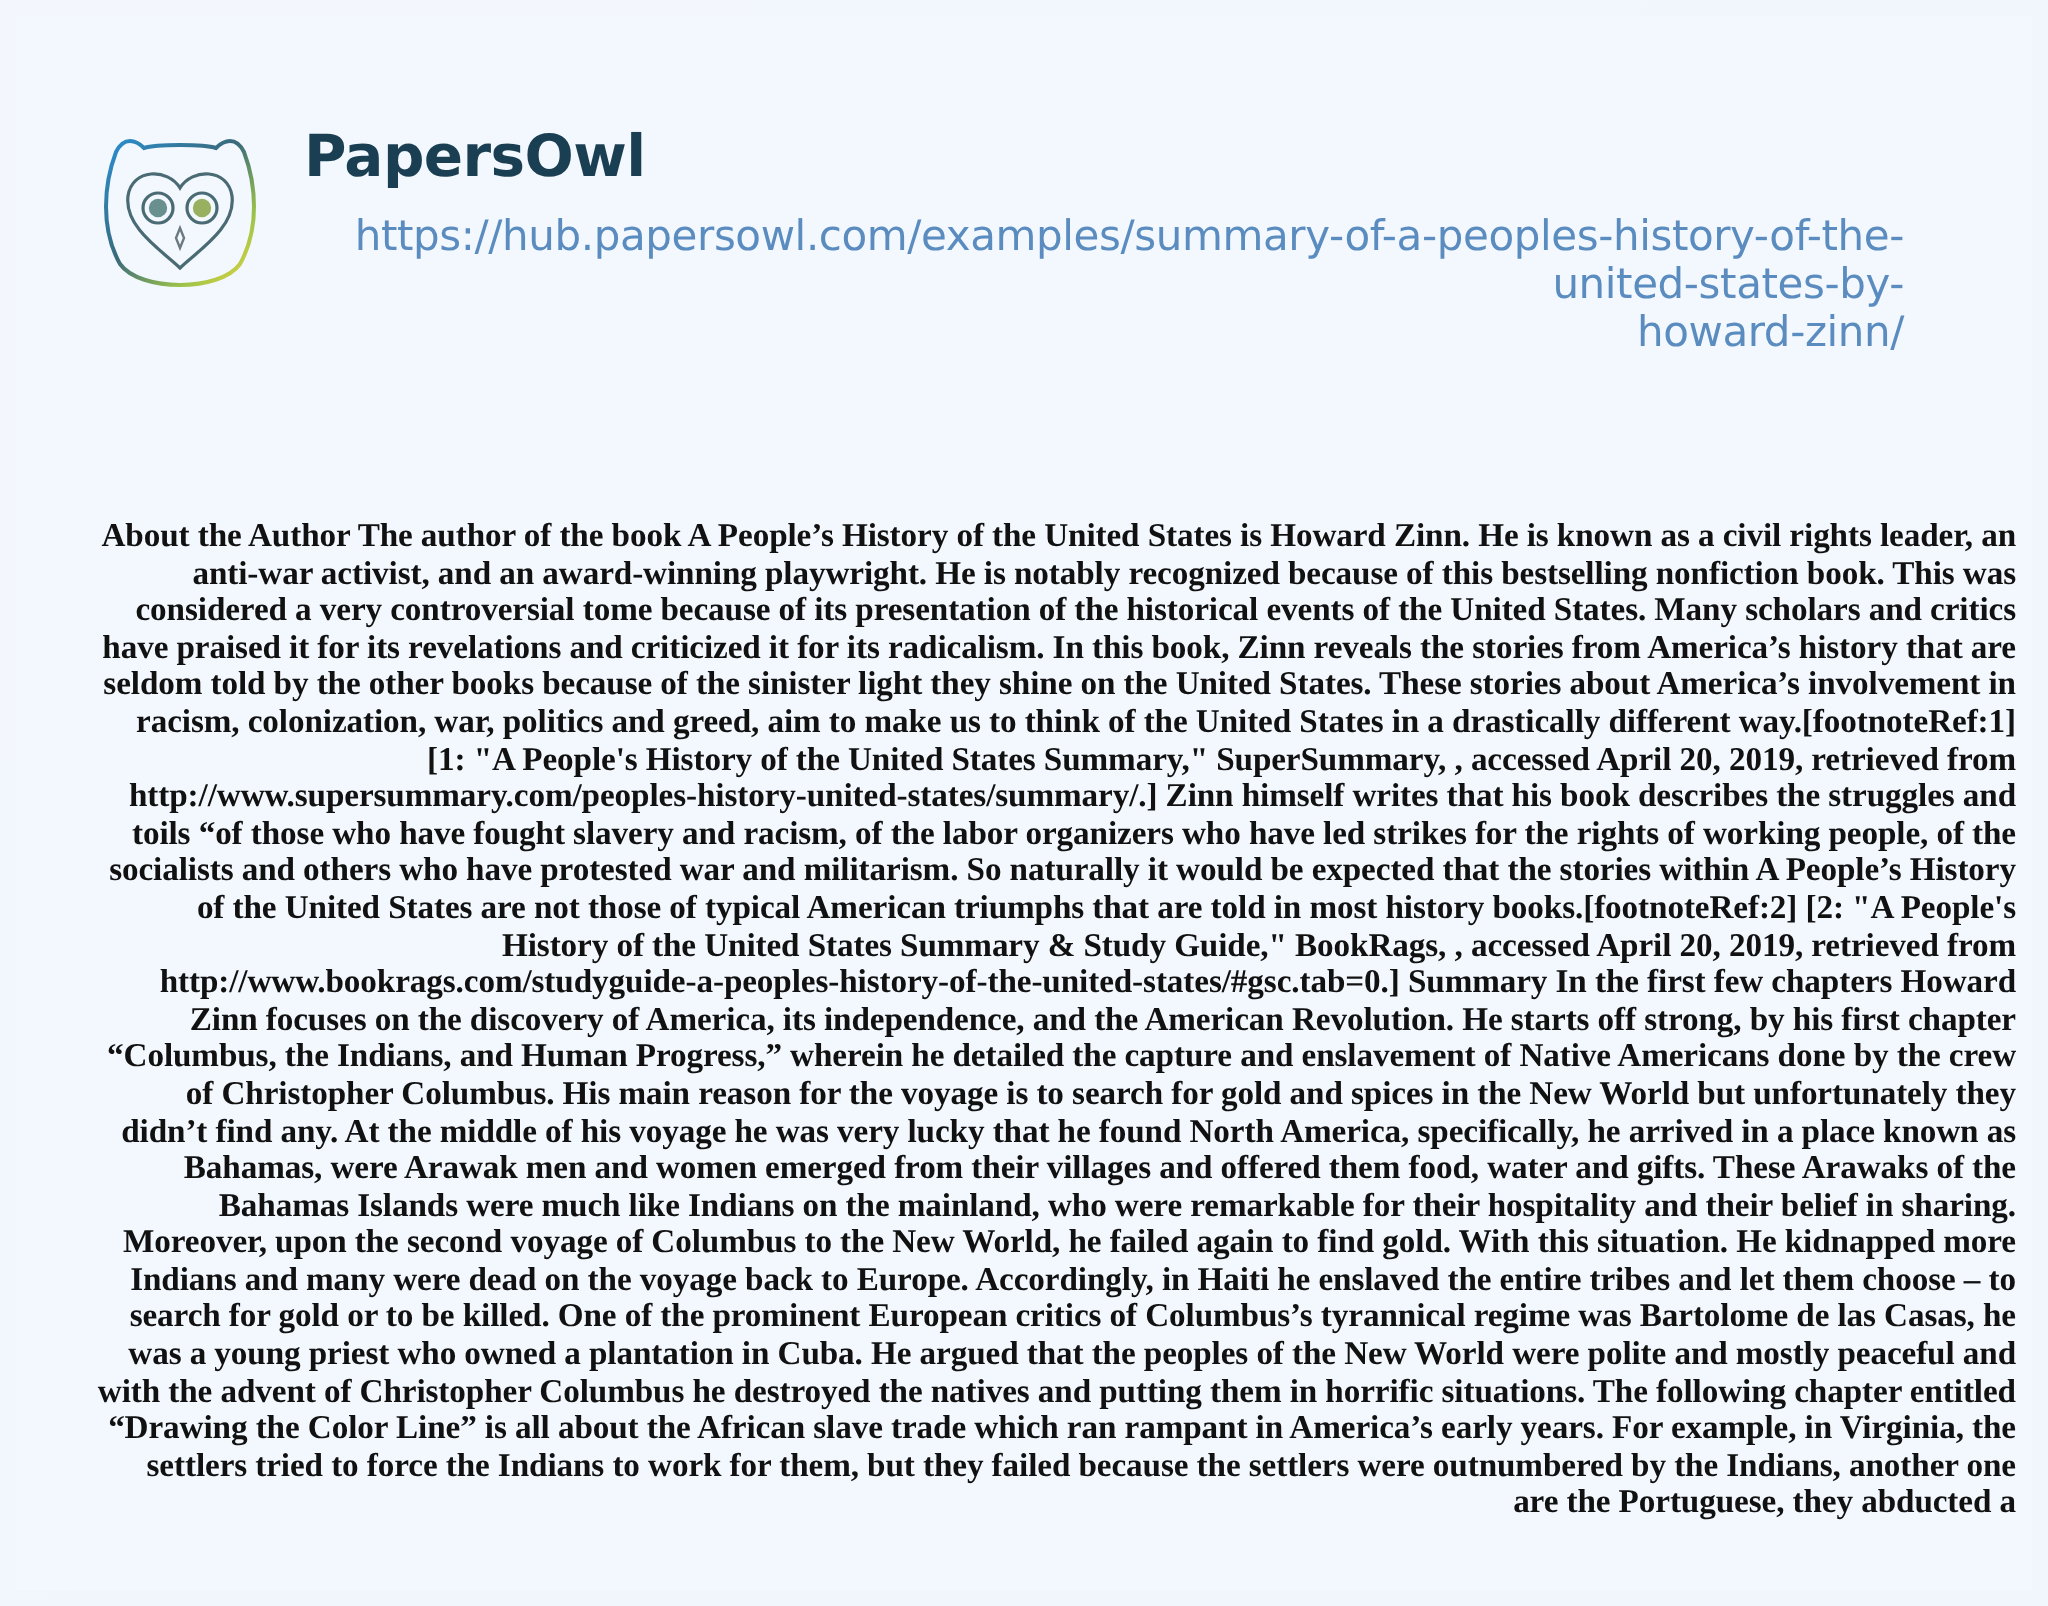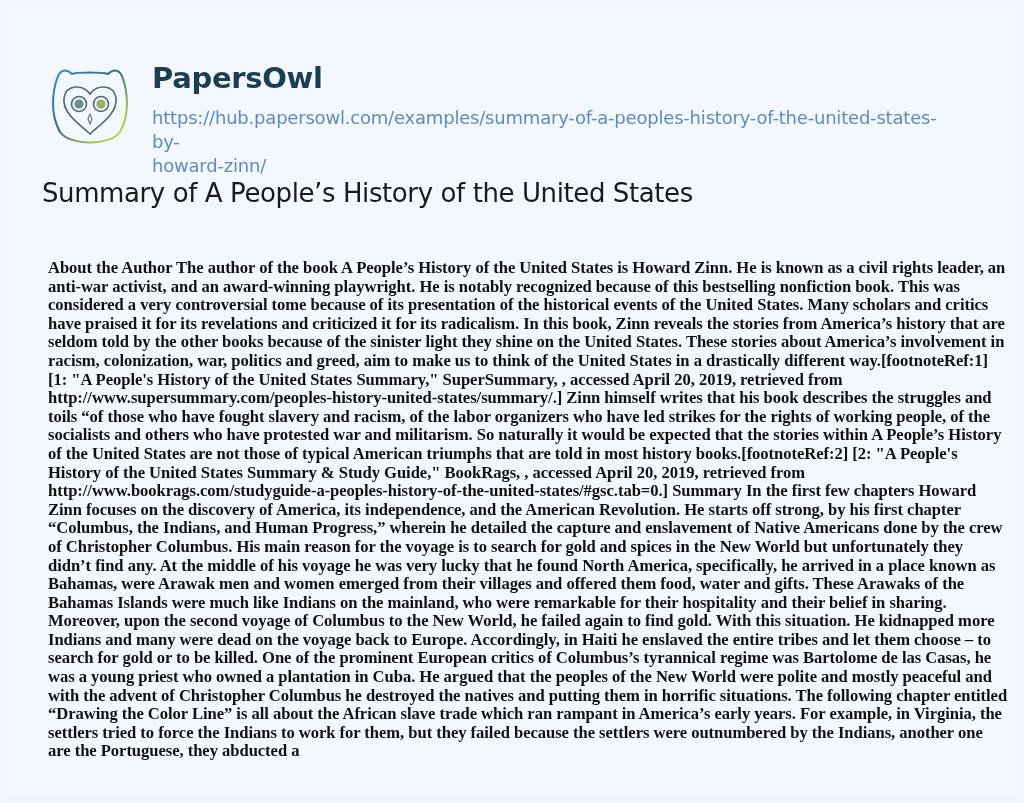--- a/index.html
+++ b/index.html
@@ -8,20 +8,21 @@
       width: 1024px;
       height: 803px;
       overflow: hidden;
       background: #f2f7fd;
     }
     .page {
       position: relative;
       width: 1024px;
       height: 803px;
       background: linear-gradient(135deg, #f3f7fd 0%, #f1f6fd 50%, #f0f6fc 100%);
+      text-align: right;
     }
     .frame {
       position: absolute;
       left: 8px;
       top: 8px;
       right: 8px;
       bottom: 8px;
       background: #f3f8fe;
     }
     .logo {
@@ -41,21 +42,21 @@
       letter-spacing: -0.3px;
       color: #1b3f52;
       line-height: 40px;
     }
     .brand-url {
       position: absolute;
       left: 152px;
       top: 106px;
       width: 800px;
       font-family: "DejaVu Sans", sans-serif;
-      font-size: 18px;
+      font-size: 21px;
       line-height: 24px;
       color: #5b8cc0;
       letter-spacing: -0.2px;
       text-decoration: none;
     }
     .title {
       position: absolute;
       left: 42px;
       top: 176px;
       width: 900px;
@@ -113,17 +114,17 @@
   </div>
 
   <div class="brand-name">PapersOwl</div>
 
   <a class="brand-url">
     <span>https://hub.papersowl.com/examples/summary-of-a-peoples-history-of-the-united-states-by-</span><br>
     <span>howard-zinn/</span>
   </a>
 
   <h1 class="title">
-    <span>Summary of A People’s History of the United States</span><br>
+    <br>
   </h1>
 
   <p class="body-text">About the Author The author of the book A People’s History of the United States is Howard Zinn. He is known as a civil rights leader, an anti-war activist, and an award-winning playwright. He is notably recognized because of this bestselling nonfiction book. This was considered a very controversial tome because of its presentation of the historical events of the United States. Many scholars and critics have praised it for its revelations and criticized it for its radicalism. In this book, Zinn reveals the stories from America’s history that are seldom told by the other books because of the sinister light they shine on the United States. These stories about America’s involvement in racism, colonization, war, politics and greed, aim to make us to think of the United States in a drastically different way.[footnoteRef:1] [1: "A People's History of the United States Summary," SuperSummary, , accessed April 20, 2019, retrieved from http://www.supersummary.com/peoples-history-united-states/summary/.] Zinn himself writes that his book describes the struggles and toils “of those who have fought slavery and racism, of the labor organizers who have led strikes for the rights of working people, of the socialists and others who have protested war and militarism. So naturally it would be expected that the stories within A People’s History of the United States are not those of typical American triumphs that are told in most history books.[footnoteRef:2] [2: "A People's History of the United States Summary &amp; Study Guide," BookRags, , accessed April 20, 2019, retrieved from http://www.bookrags.com/studyguide-a-peoples-history-of-the-united-states/#gsc.tab=0.] Summary In the first few chapters Howard Zinn focuses on the discovery of America, its independence, and the American Revolution. He starts off strong, by his first chapter “Columbus, the Indians, and Human Progress,” wherein he detailed the capture and enslavement of Native Americans done by the crew of Christopher Columbus. His main reason for the voyage is to search for gold and spices in the New World but unfortunately they didn’t find any. At the middle of his voyage he was very lucky that he found North America, specifically, he arrived in a place known as Bahamas, were Arawak men and women emerged from their villages and offered them food, water and gifts. These Arawaks of the Bahamas Islands were much like Indians on the mainland, who were remarkable for their hospitality and their belief in sharing. Moreover, upon the second voyage of Columbus to the New World, he failed again to find gold. With this situation. He kidnapped more Indians and many were dead on the voyage back to Europe. Accordingly, in Haiti he enslaved the entire tribes and let them choose – to search for gold or to be killed. One of the prominent European critics of Columbus’s tyrannical regime was Bartolome de las Casas, he was a young priest who owned a plantation in Cuba. He argued that the peoples of the New World were polite and mostly peaceful and with the advent of Christopher Columbus he destroyed the natives and putting them in horrific situations. The following chapter entitled “Drawing the Color Line” is all about the African slave trade which ran rampant in America’s early years. For example, in Virginia, the settlers tried to force the Indians to work for them, but they failed because the settlers were outnumbered by the Indians, another one are the Portuguese, they abducted a</p>
 </div>
 
 </body></html>

